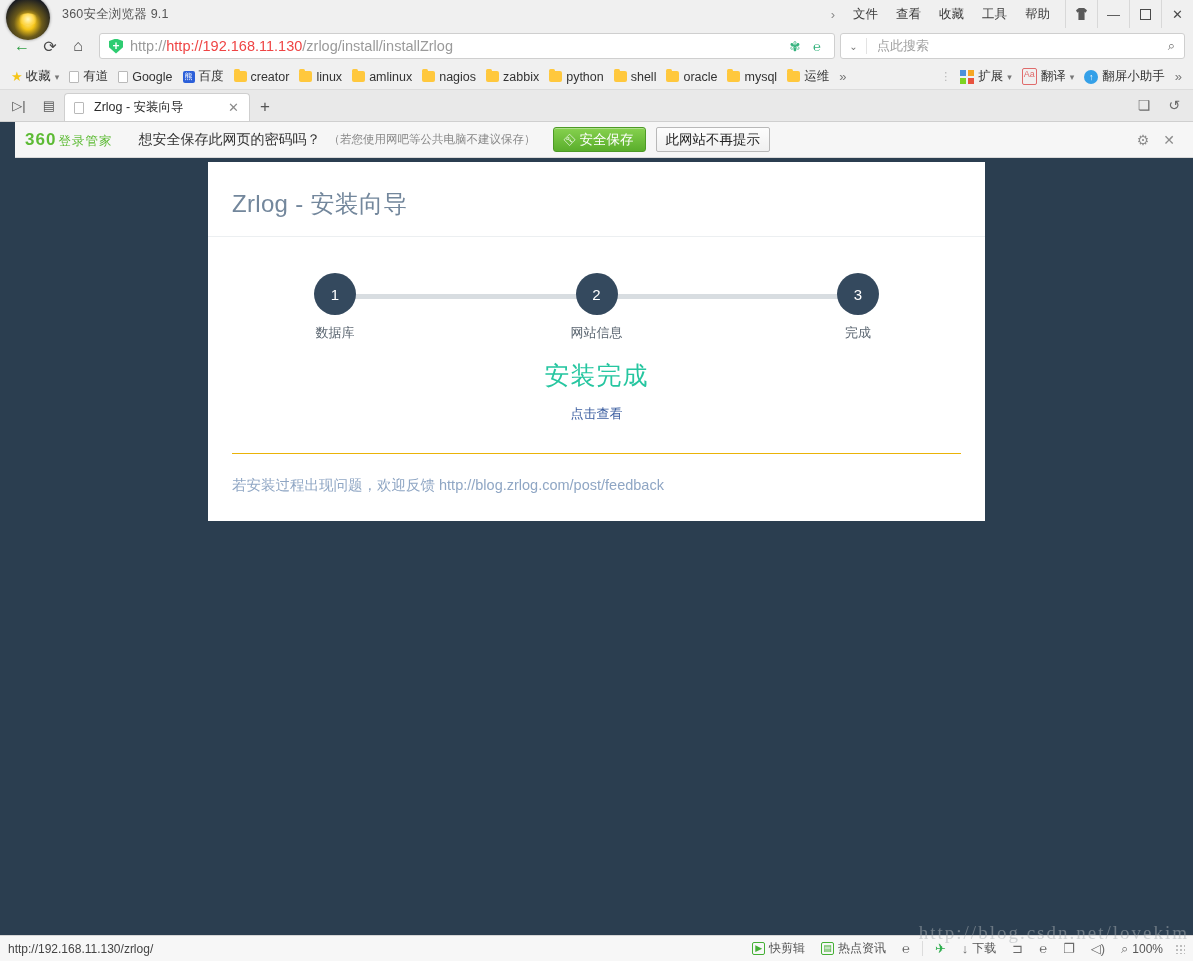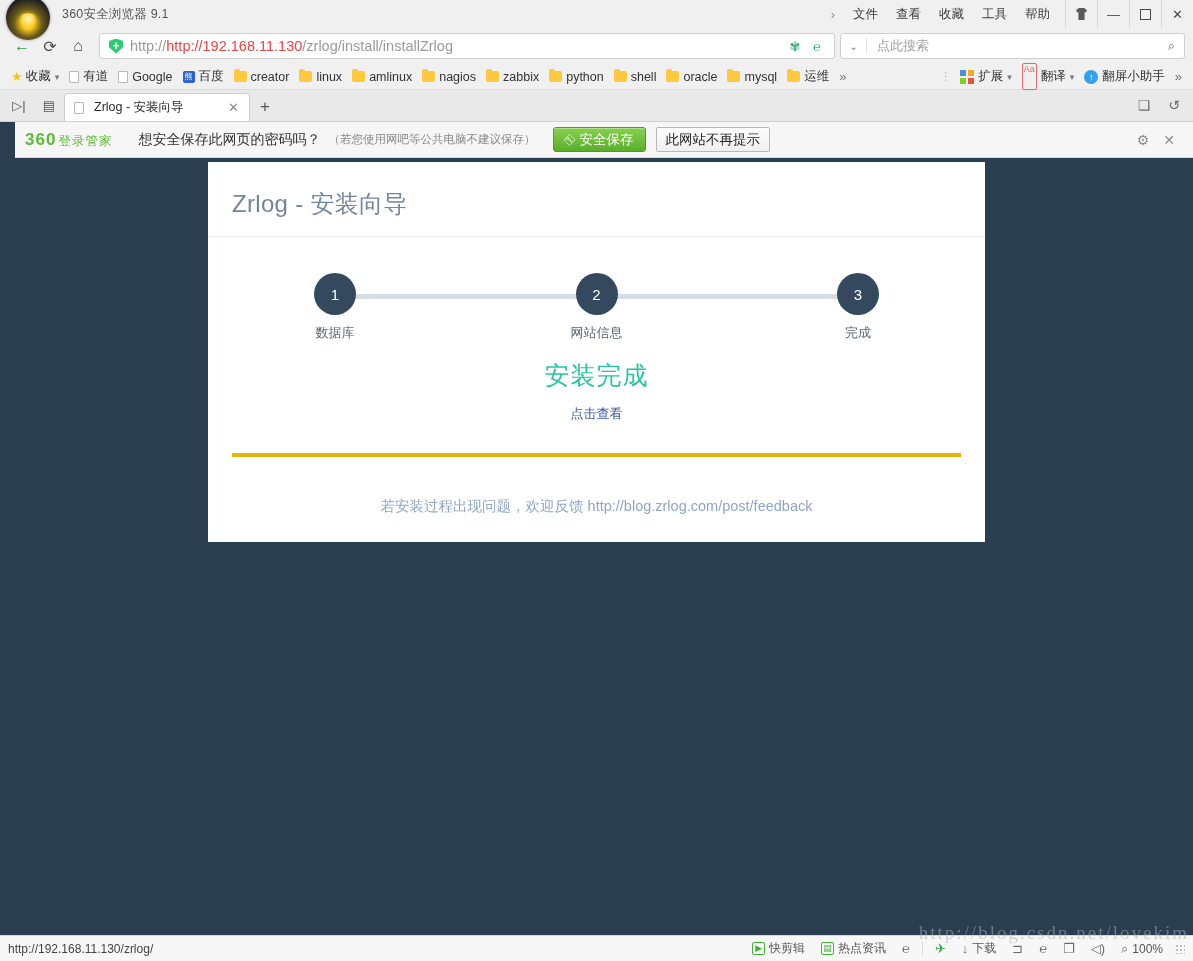--- a/index.html
+++ b/index.html
@@ -104,21 +104,21 @@
   .caret { font-size: 9px; color: #777; margin-left: 4px; }
   .bm-more { color: #777; font-size: 13px; padding: 0 5px; }
   .bookmarks-right { margin-left: auto; display: flex; align-items: center; }
   .ext-ico { width: 14px; height: 14px; margin-right: 4px; flex: none;
     background:
       linear-gradient(#4a90d9,#4a90d9) 0 0/6px 6px no-repeat,
       linear-gradient(#f5a623,#f5a623) 8px 0/6px 6px no-repeat,
       linear-gradient(#7ed321,#7ed321) 0 8px/6px 6px no-repeat,
       linear-gradient(#e8533f,#e8533f) 8px 8px/6px 6px no-repeat;
   }
-  .aa-ico { width: 15px; height: 27px; border: 1px solid #e06b6b; color: #e06b6b; font-size: 9px;
+  .aa-ico { width: 15px; height: 17px; border: 1px solid #e06b6b; color: #e06b6b; font-size: 9px;
     line-height: 11px; text-align: center; margin-right: 4px; border-radius: 2px; flex: none; }
   .up-ico { width: 14px; height: 14px; border-radius: 50%; background: #34a0e8; color: #fff;
     font-size: 9px; line-height: 14px; text-align: center; margin-right: 4px; flex: none; }
   .dots-v { color: #b5b5b5; font-size: 11px; padding: 0 4px; letter-spacing: 0; }
 
   
   .tabstrip {
     height: 32px; background: #e9e9e9; display: flex; align-items: flex-end; padding: 0 4px;
     border-bottom: 1px solid #cfcfcf; flex: none;
   }
@@ -180,21 +180,21 @@
     width: 42px; height: 42px; border-radius: 50%; background: #34495e; color: #fff;
     font-size: 15px; display: flex; align-items: center; justify-content: center;
     margin: 0 auto; position: relative; z-index: 2;
   }
   .step-label { margin-top: 9px; font-size: 13px; color: #5a6570; }
 
   .result { text-align: center; margin-top: 22px; }
   .result-title { font-size: 25px; color: #26c6a0; letter-spacing: 1px; }
   .result-link { display: block; margin-top: 13px; font-size: 13px; color: #3a5d9f; text-decoration: none; }
 
-  .card-foot { margin: 30px 24px 0 24px; border-top: 4px solid #eab308; padding-top: 40px; text-align: center; }
+  .card-foot { margin: 30px 24px 0 24px; border-top: 1px solid #eab308; padding-top: 22px; text-align: left; }
   .foot-text { font-size: 14.5px; color: #8fa6c4; }
 
   
   .statusbar {
     height: 26px; background: #f7f7f7; border-top: 1px solid #d6d6d6;
     display: flex; align-items: center; padding: 0 8px; flex: none; position: relative;
   }
   .status-url { font-size: 12px; color: #444; }
   .status-right { margin-left: auto; display: flex; align-items: center; }
   .sb-item {

